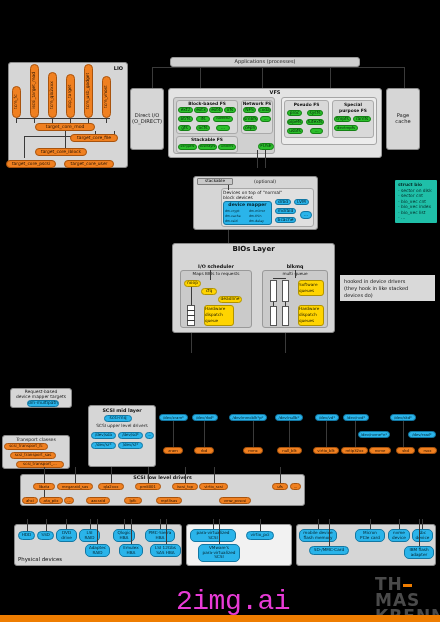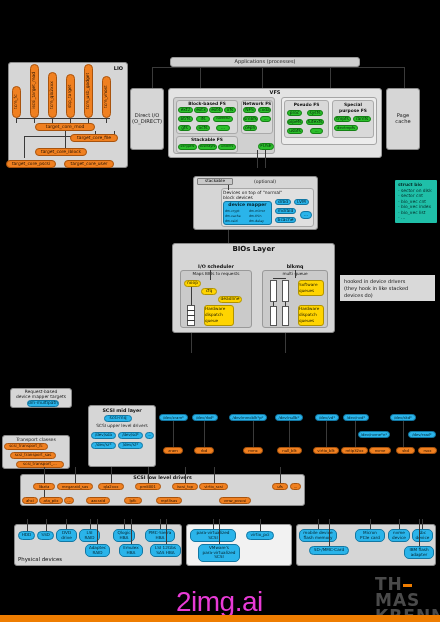--- a/index.html
+++ b/index.html
@@ -56,21 +56,21 @@
   }
   .note-grey {
     background:#d9d9d9; color:#111; font-size:5px; line-height:1.35;
     padding:3px 4px; border:1px solid #999;
   }
 
   
   .footer-bar { position:absolute; left:0; bottom:0; width:440px; height:7px; background:#ef7d00; }
   .wm {
     position:absolute; color:#e83bd6; font-size:28px; letter-spacing:-0.5px;
-    font-family:Liberation Sans, sans-serif;
+    font-family:Liberation Mono, monospace;
   }
   .tk-line1 { color:#4a4a4a; font-size:17px; font-weight:bold; letter-spacing:1px; line-height:0.95; }
   .tk-line2 { color:#4a4a4a; font-size:17px; font-weight:bold; letter-spacing:1px; line-height:0.95; }
   .tk-dash { display:inline-block; width:9px; height:3px; background:#ef7d00; vertical-align:middle; margin:0 0px; }
 </style>
 </head>
 <body>
 
 <div class="stage">
 

